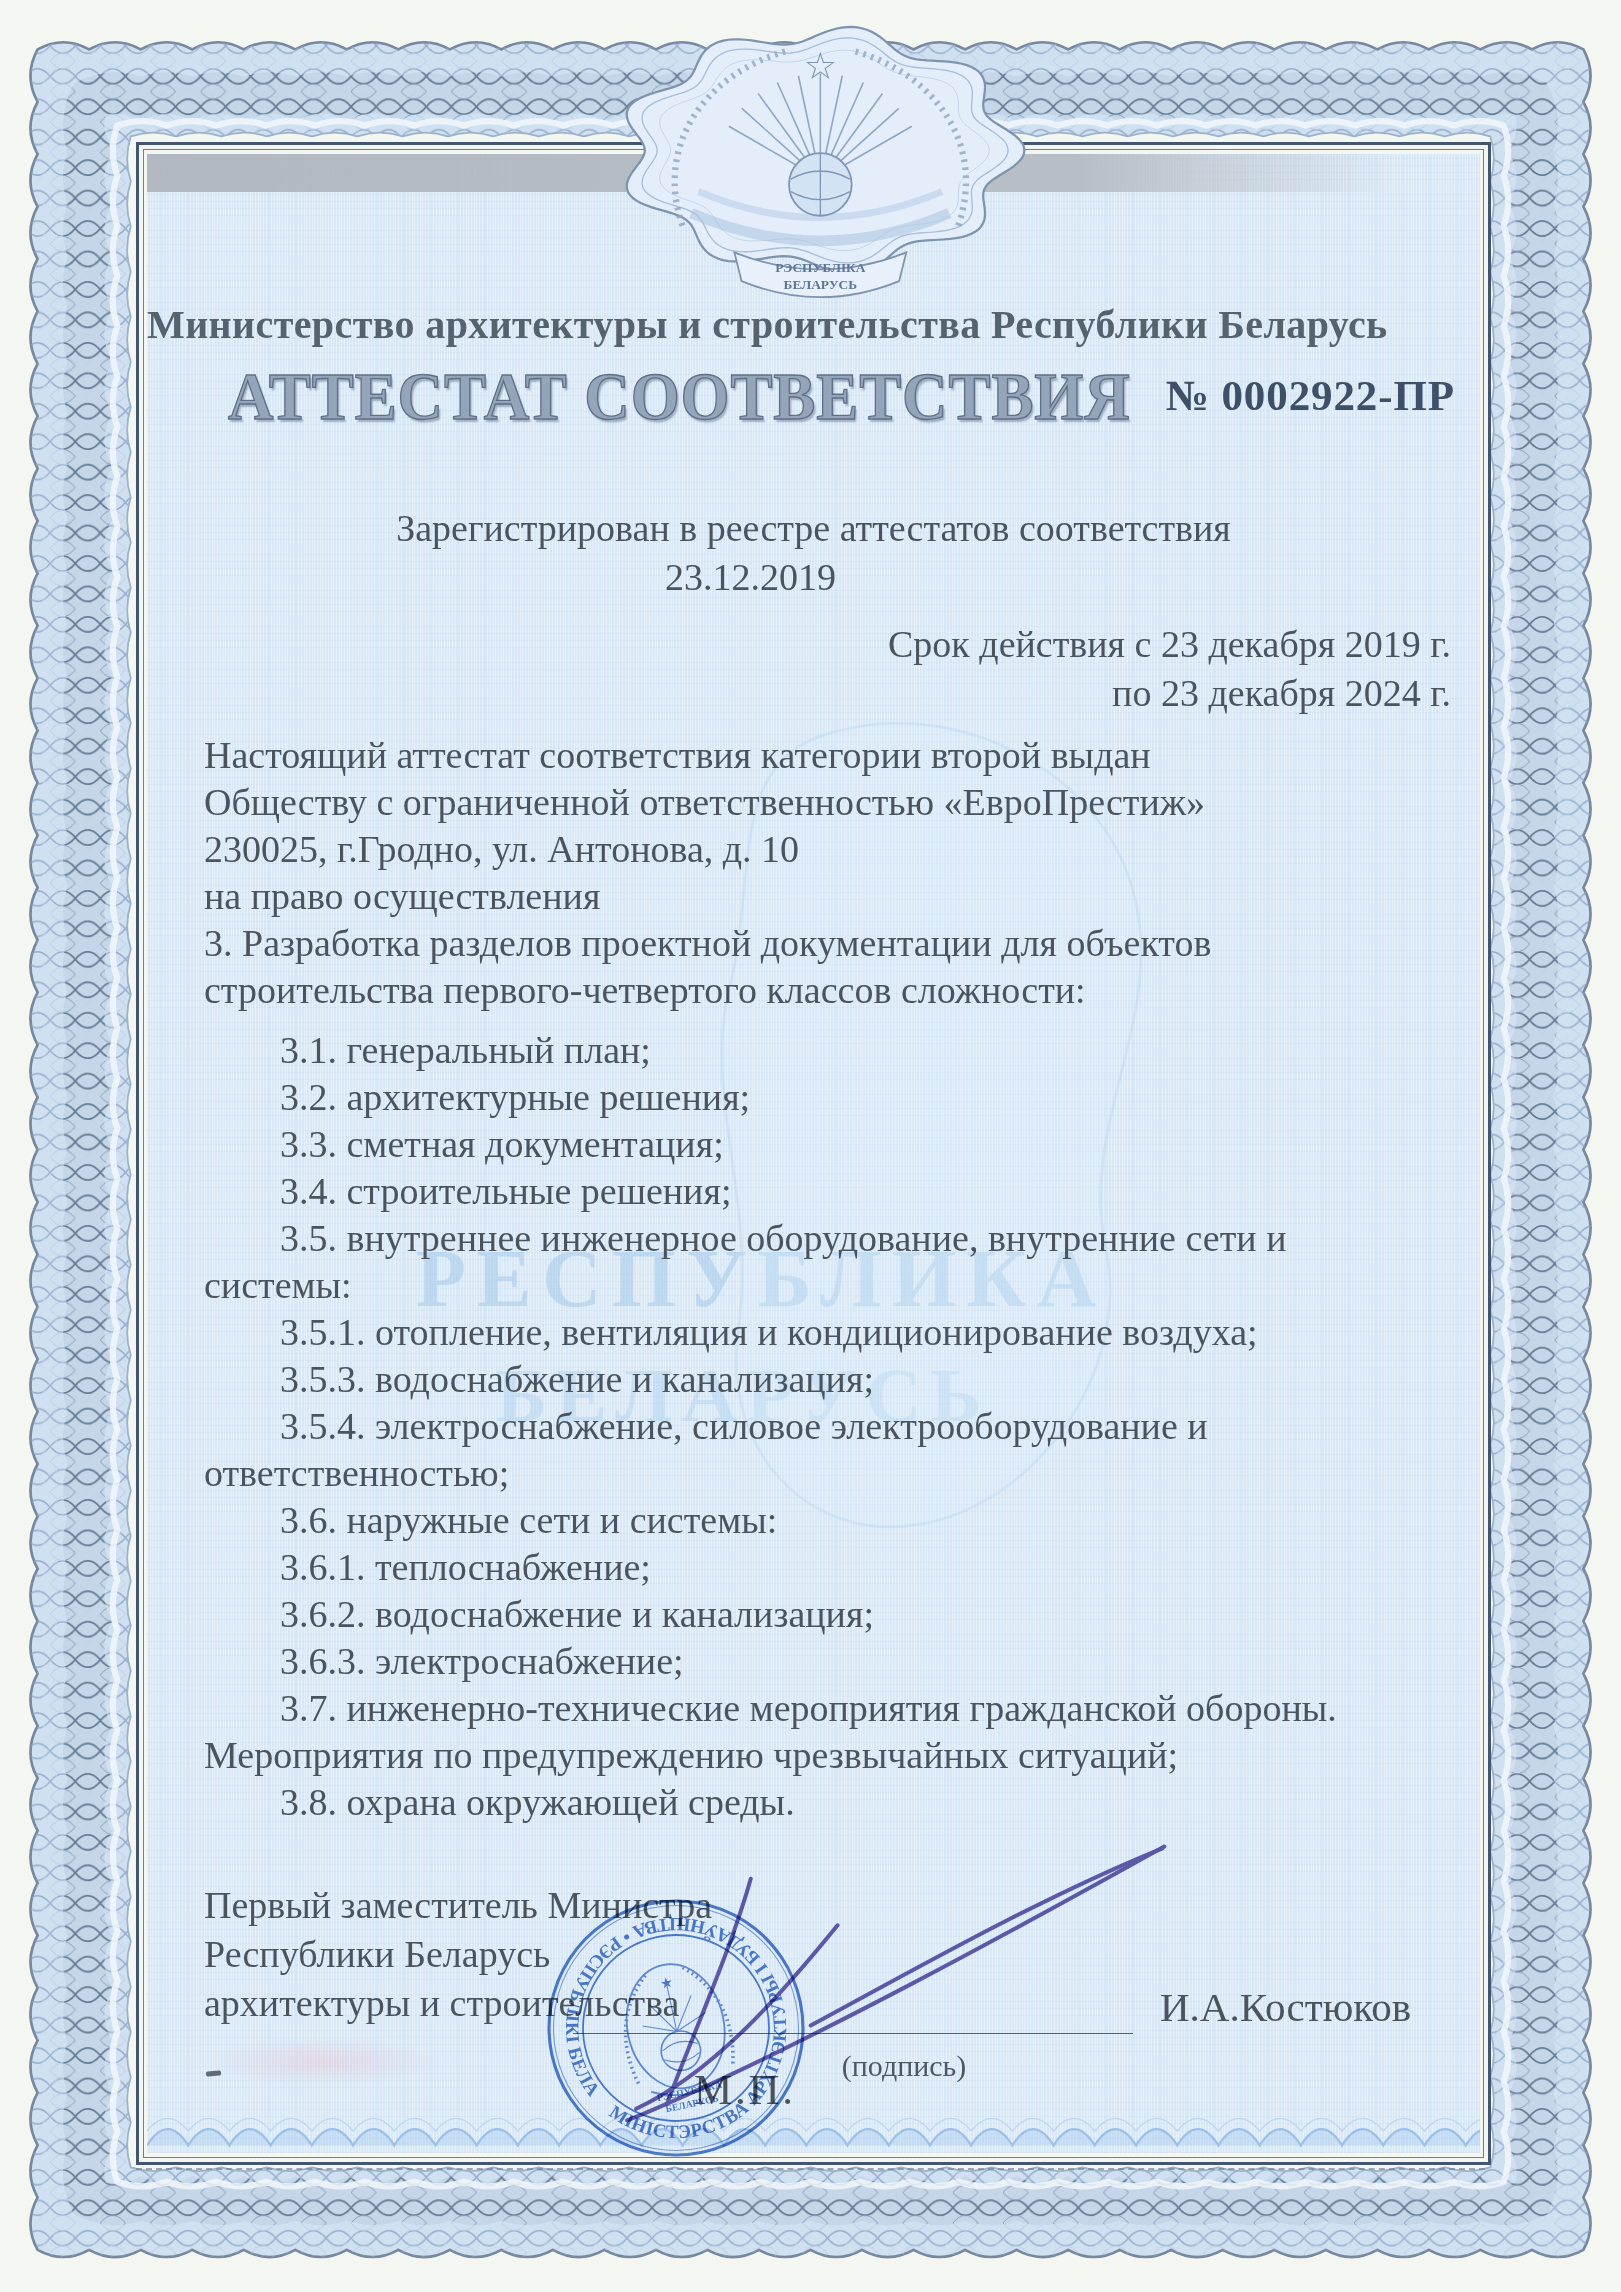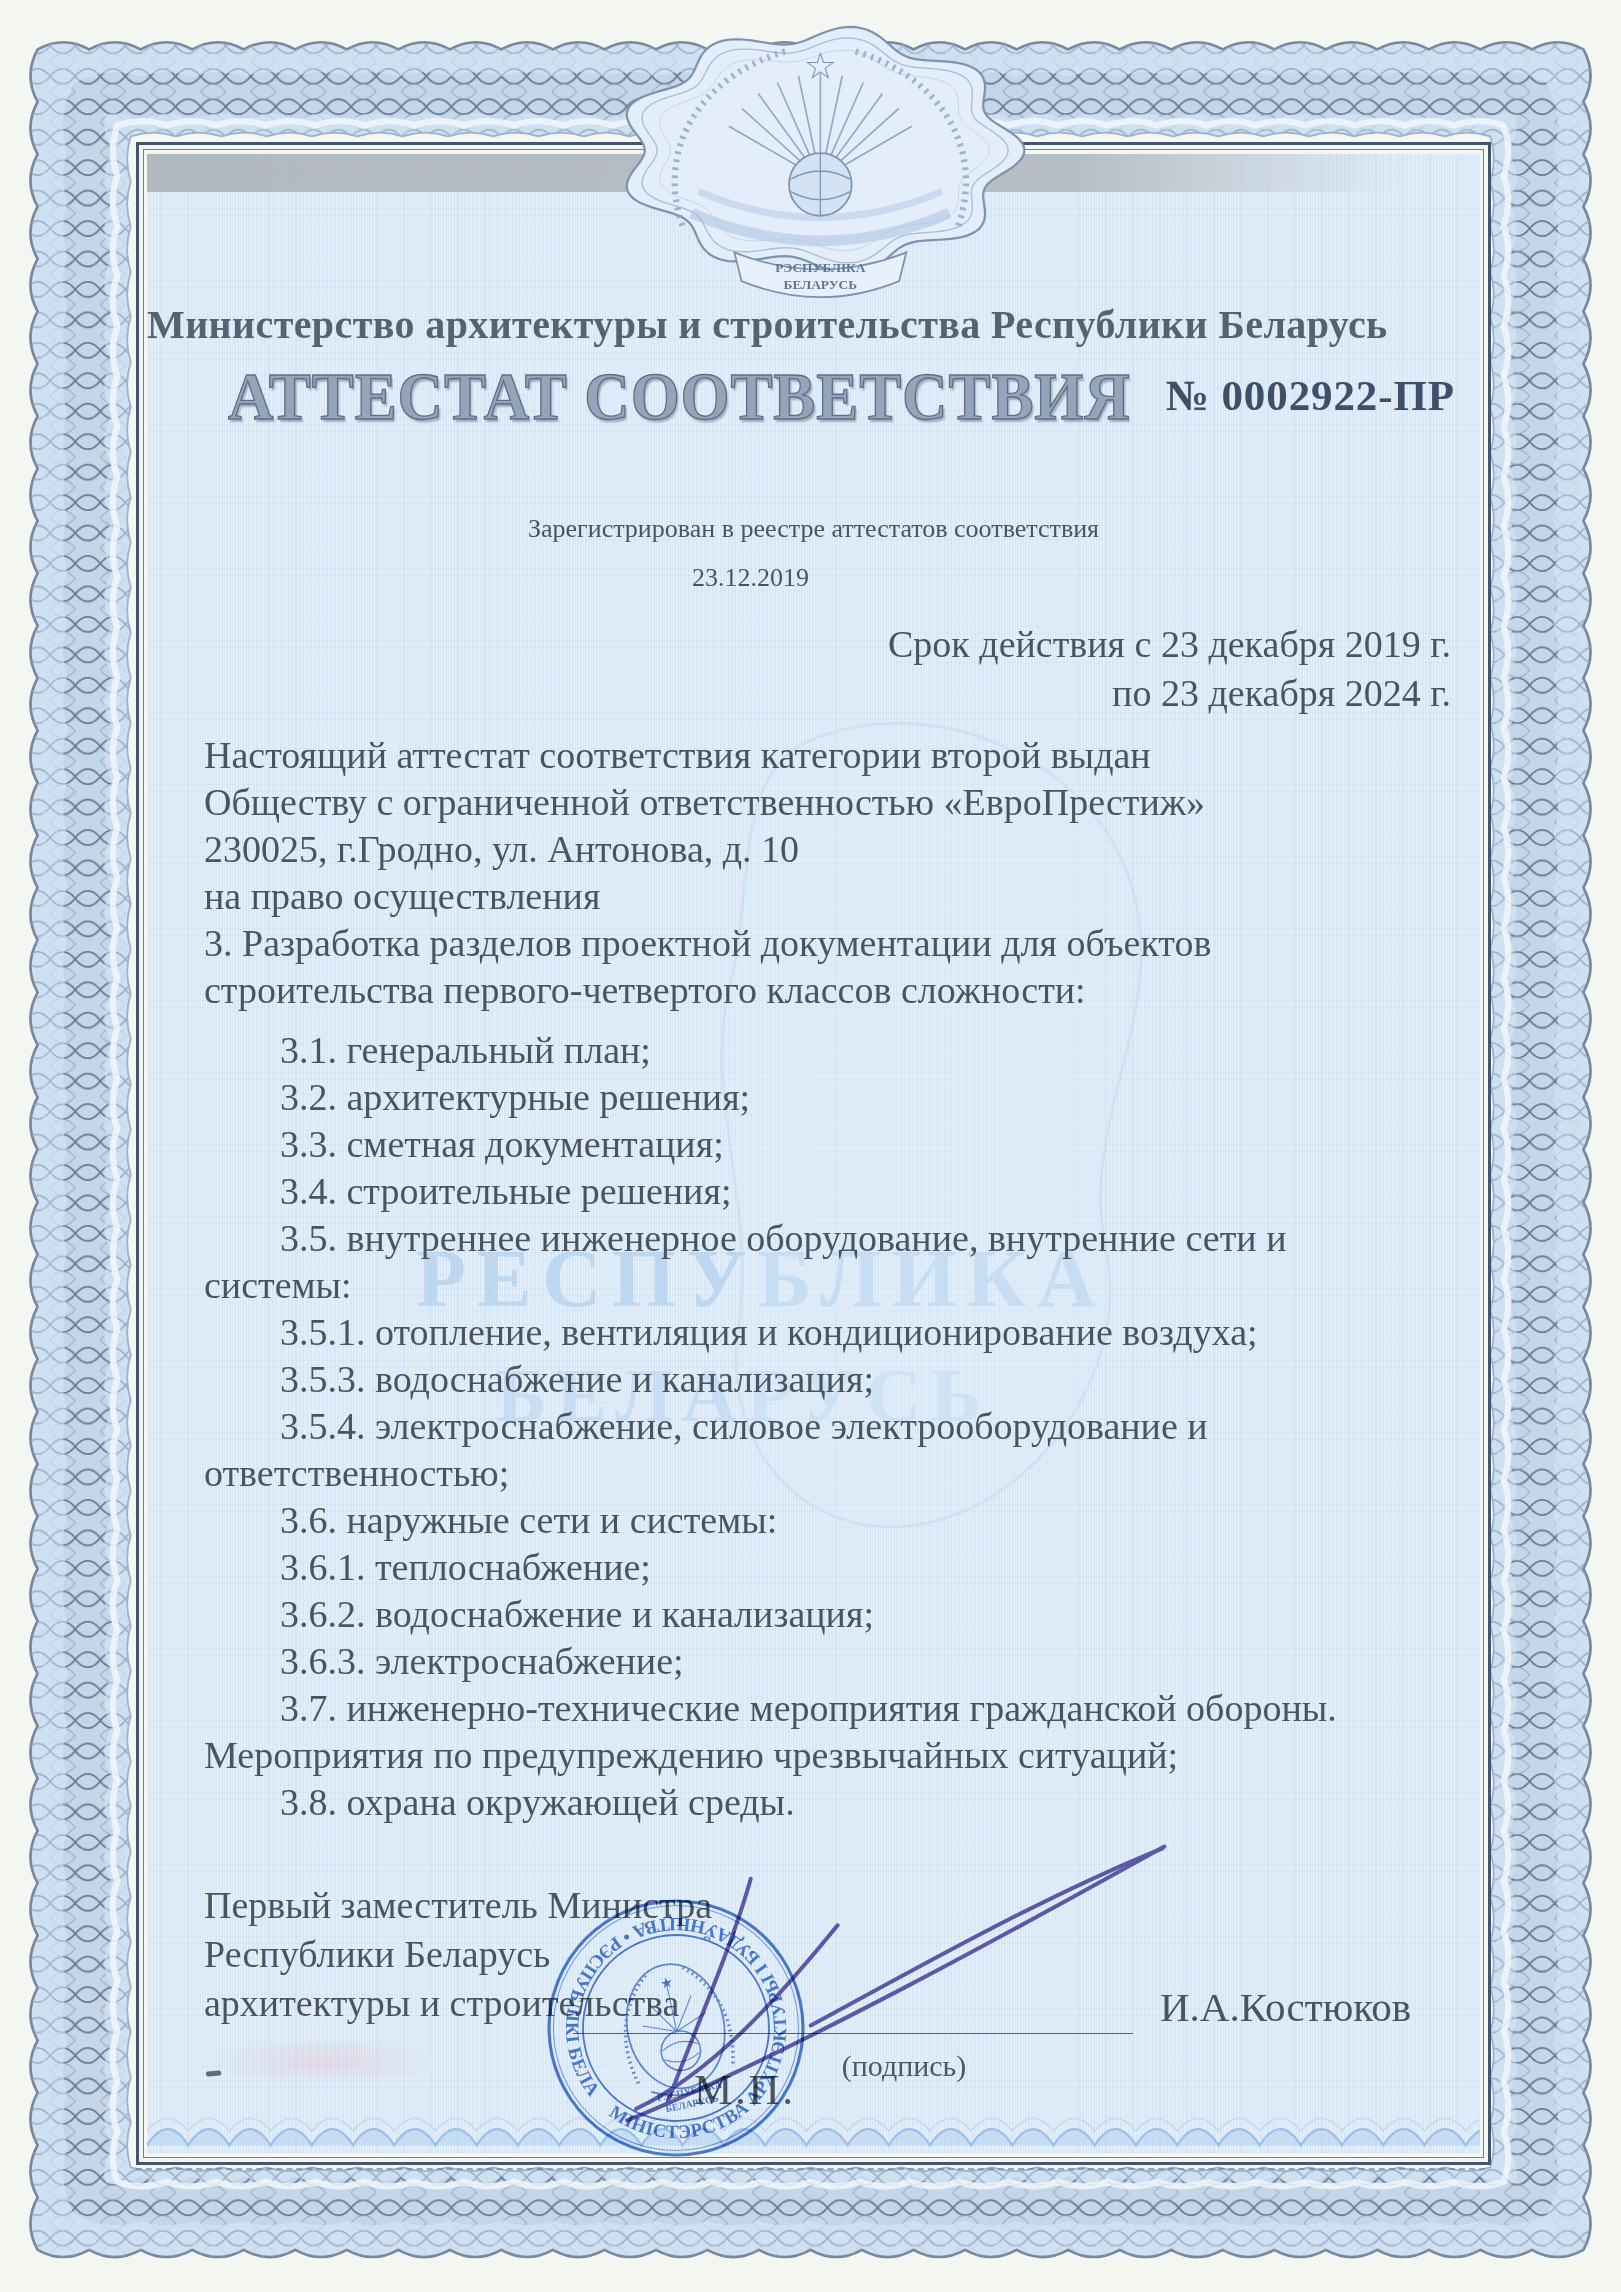--- a/index.html
+++ b/index.html
@@ -23,21 +23,21 @@
   .ministry{position:absolute;left:0;top:147px;width:100%;text-align:left;
      font-weight:bold;font-size:40px;letter-spacing:0.4px;color:#55636f;}
   .title-row{position:absolute;left:81px;right:25px;top:208px;display:flex;
      justify-content:space-between;align-items:flex-start;}
   .big-title{font-weight:bold;font-size:63px;line-height:66px;letter-spacing:0.9px;
      color:#94a4b9;-webkit-text-stroke:1.3px #5e6f88;
      text-shadow:1.8px 2.7px 1.8px rgba(84,99,124,.45), -0.9px -0.9px 0 rgba(255,255,255,.6);
      transform:scaleY(1.06);transform-origin:top left;white-space:nowrap;}
   .cert-no{font-weight:bold;font-size:43px;color:#3e4f68;letter-spacing:0.9px;margin-top:9px;white-space:nowrap;}
   .reg-block{position:absolute;left:0;top:350px;width:100%;text-align:center;
-     font-size:26px;line-height:49px;}
+     font-size:38px;line-height:49px;}
   .reg-date{position:relative;left:-63px;}
   .validity{position:absolute;right:29px;top:466px;text-align:right;font-size:38px;line-height:49px;}
   .main-text{position:absolute;left:57px;top:578px;width:1247px;font-size:38px;line-height:47px;}
   .bline{white-space:nowrap;}
   .bline.ind{padding-left:76px;}
   .bline.gap{margin-top:12.5px;font-family:Liberation Serif, serif;}
   .bline .b{font-weight:normal;}
   .footer-left{position:absolute;left:57px;top:1727px;font-size:38px;line-height:49px;}
   .signer{position:absolute;right:69px;top:1829px;font-size:41px;}
   .sig-line{position:absolute;left:426px;top:1879px;width:560px;height:0;border-top:1.8px solid #55606e;}

